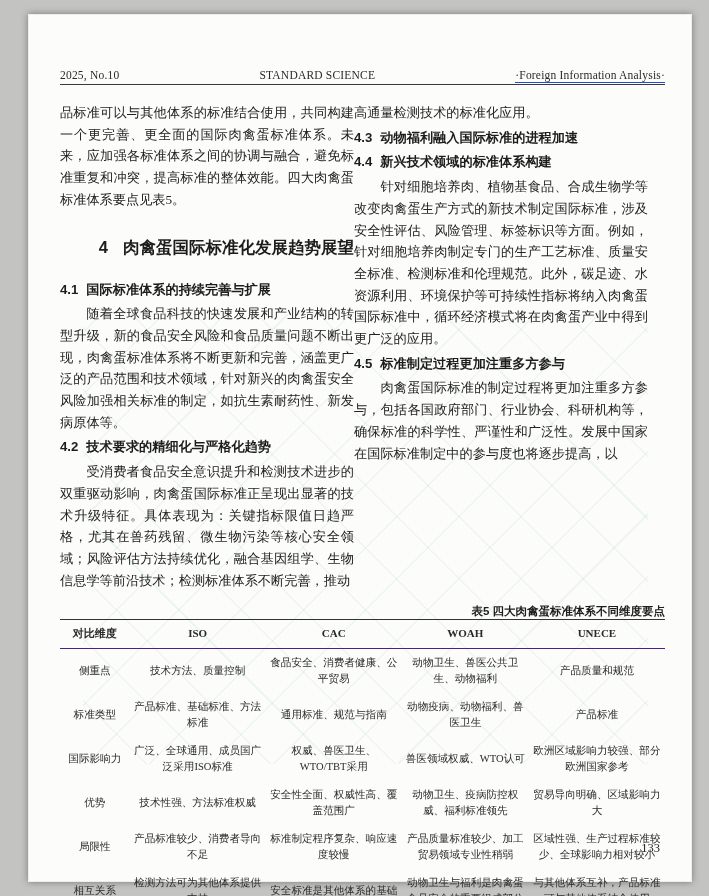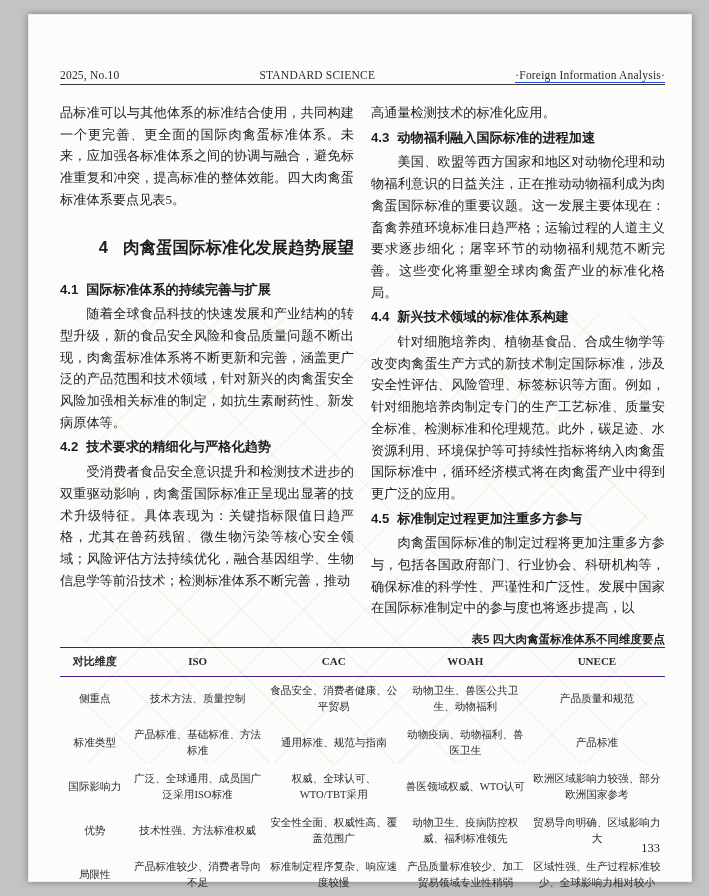--- a/index.html
+++ b/index.html
@@ -26,21 +26,21 @@
   }
   
   .hdr{
     display:flex;align-items:flex-end;justify-content:space-between;
     border-bottom:1px solid #3a3a3a;
     padding-bottom:3px;
     font-size:11.5px;color:#2a2a2a;letter-spacing:.2px;
   }
   .hdr .right{border-bottom:1px solid #1d4ed8;padding-bottom:1px;margin-bottom:-2px;}
   
-  .cols{display:flex;gap:17px;margin-top:17px;position:relative;z-index:1;}
+  .cols{display:flex;margin-top:17px;position:relative;z-index:1;}
   .col{width:294px;font-size:13.2px;line-height:21.7px;text-align:justify;color:#222;}
   .col p{margin:0;}
   .col p.indent{text-indent:2em;}
   .h1{
     font-family:"Liberation Sans","DejaVu Sans",sans-serif;
     font-size:16.5px;font-weight:bold;color:#1d1d1d;
     margin:24px 0 20px 0;line-height:24px;text-align:right;
   }
   .h1 .num{margin-right:15px;}
   .h2{
@@ -100,21 +100,20 @@
         <span class="num">4.2</span><span>技术要求的精细化与严格化趋势</span>
       </div>
       <p class="indent">受消费者食品安全意识提升和检测技术进步的双重驱动影响，肉禽蛋国际标准正呈现出显著的技术升级特征。具体表现为：关键指标限值日趋严格，尤其在兽药残留、微生物污染等核心安全领域；风险评估方法持续优化，融合基因组学、生物信息学等前沿技术；检测标准体系不断完善，推动</p>
     </div>
 
     <div class="col">
       <p>高通量检测技术的标准化应用。</p>
       <div class="h2">
         <span class="num">4.3</span><span>动物福利融入国际标准的进程加速</span>
       </div>
-      <p class="indent">美国、欧盟等西方国家和地区对动物伦理和动物福利意识的日益关注，正在推动动物福利成为肉禽蛋国际标准的重要议题。这一发展主要体现在：畜禽养殖环境标准日趋严格；运输过程的人道主义要求逐步细化；屠宰环节的动物福利规范不断完善。这些变化将重塑全球肉禽蛋产业的标准化格局。</p>
       <div class="h2">
         <span class="num">4.4</span><span>新兴技术领域的标准体系构建</span>
       </div>
       <p class="indent">针对细胞培养肉、植物基食品、合成生物学等改变肉禽蛋生产方式的新技术制定国际标准，涉及安全性评估、风险管理、标签标识等方面。例如，针对细胞培养肉制定专门的生产工艺标准、质量安全标准、检测标准和伦理规范。此外，碳足迹、水资源利用、环境保护等可持续性指标将纳入肉禽蛋国际标准中，循环经济模式将在肉禽蛋产业中得到更广泛的应用。</p>
       <div class="h2">
         <span class="num">4.5</span><span>标准制定过程更加注重多方参与</span>
       </div>
       <p class="indent">肉禽蛋国际标准的制定过程将更加注重多方参与，包括各国政府部门、行业协会、科研机构等，确保标准的科学性、严谨性和广泛性。发展中国家在国际标准制定中的参与度也将逐步提高，以</p>
     </div>
 
@@ -150,21 +149,21 @@
         <tr>
           <td>标准类型</td>
           <td>产品标准、基础标准、方法标准</td>
           <td>通用标准、规范与指南</td>
           <td>动物疫病、动物福利、兽医卫生</td>
           <td>产品标准</td>
         </tr>
         <tr>
           <td>国际影响力</td>
           <td>广泛、全球通用、成员国广泛采用ISO标准</td>
-          <td>权威、全球认可、WTO/TBT采用</td>
+          <td>权威、兽医卫生、WTO/TBT采用</td>
           <td>兽医领域权威、WTO认可</td>
           <td>欧洲区域影响力较强、部分欧洲国家参考</td>
         </tr>
         <tr>
           <td>优势</td>
           <td>技术性强、方法标准权威</td>
           <td>安全性全面、权威性高、覆盖范围广</td>
           <td>动物卫生、疫病防控权威、福利标准领先</td>
           <td>贸易导向明确、区域影响力大</td>
         </tr>

